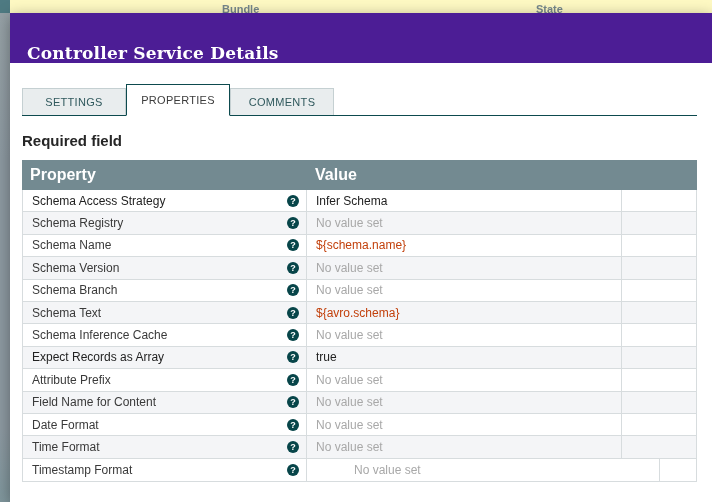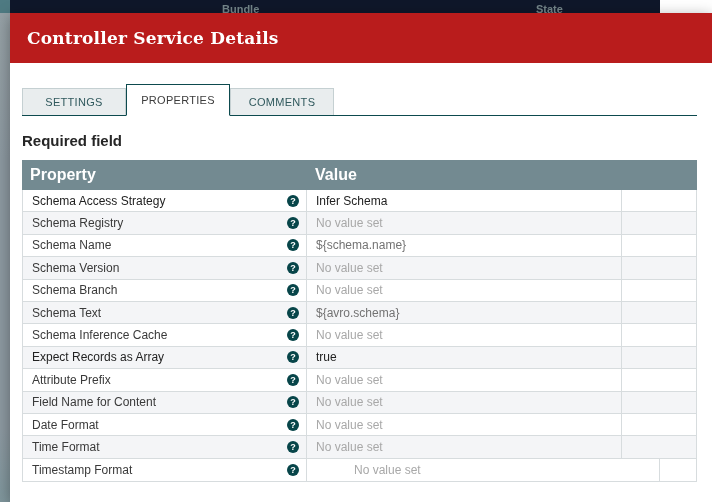--- a/index.html
+++ b/index.html
@@ -3,43 +3,43 @@
 <meta charset="utf-8">
 <style>
   * { margin:0; padding:0; box-sizing:border-box; }
   html,body { width:712px; height:502px; }
   body { font-family:"Liberation Sans", sans-serif; background:#fff; }
 
   .screen { position:relative; width:712px; height:502px; overflow:hidden; background:#fff; }
 
   
   .backdrop-top {
-    position:absolute; left:0; top:0; width:660px; height:13px;
-    background:#0f172a; overflow:hidden;
+    position:absolute; left:0; top:0; width:712px; height:13px;
+    background:#fef9c3; overflow:hidden;
   }
   .backdrop-corner {
     position:absolute; left:0; top:0; width:10px; height:13px; background:#4e7a82;
   }
   .backdrop-col-label {
     position:absolute; top:3px; font-size:11px; font-weight:bold; color:#76878b;
   }
   .backdrop-col-bundle { left:222px; }
   .backdrop-col-state  { left:536px; }
   .backdrop-left {
     position:absolute; left:0; top:13px; width:10px; height:489px;
     background:linear-gradient(180deg,#96a1a6 0%,#8d99a1 30%,#8d99a1 85%,#7f969c 100%);
   }
 
   
   .dialog {
     position:absolute; left:10px; top:13px; right:0; bottom:0;
     background:#fff; box-shadow:0 3px 14px rgba(0,0,0,.35);
   }
   .dialog-header {
-    height:50px; background:#b91c1c; display:flex; align-items:center; padding-left:17px;
+    height:50px; background:#4c1d95; display:flex; align-items:flex-end; padding-left:17px;
   }
   .dialog-title {
     color:#ffffff; font-family:"DejaVu Serif", serif; font-weight:bold; font-size:17px;
     letter-spacing:.2px;
   }
   .dialog-body { padding-left:12px; }
 
   
   .tabbar {
     margin-top:22px; width:675px; height:31px;
@@ -85,21 +85,21 @@
   .prow:last-child { border-bottom:none;gap:38px; }
   .prow.even { background:#f4f5f7; }
   .pcell-name {
     display:flex; align-items:center; justify-content:space-between;
     padding:0 7px 0 9px; border-right:1px solid #d7dcde;
     font-size:12px; color:#3a3a3a; overflow:hidden; white-space:nowrap;
   }
   .pcell-value {
     display:flex; align-items:center; padding-left:9px;
     border-right:1px solid #d7dcde;
-    font-size:12px; color:#737373; overflow:hidden; white-space:nowrap;
+    font-size:12px; color:#c2410c; overflow:hidden; white-space:nowrap;
   }
   .pcell-extra { background:transparent; }
   .prow.required .prop-label, .prow.required .pcell-value { font-weight:normal; color:#222222; }
   .prow.unset .pcell-value { color:#a8a8a8; font-weight:normal; }
 
   .help-icon {
     flex:0 0 auto; width:12px; height:12px; border-radius:50%;
     background:#074549; color:#ffffff;
     font-size:9px; font-weight:bold; line-height:12px; text-align:center;
     cursor:pointer; margin-left:6px;

